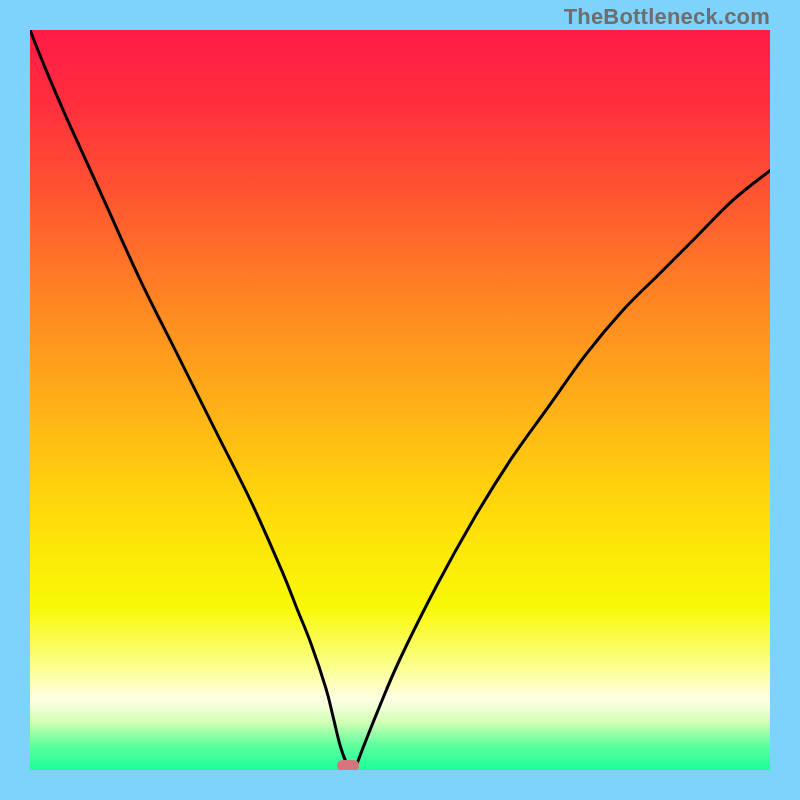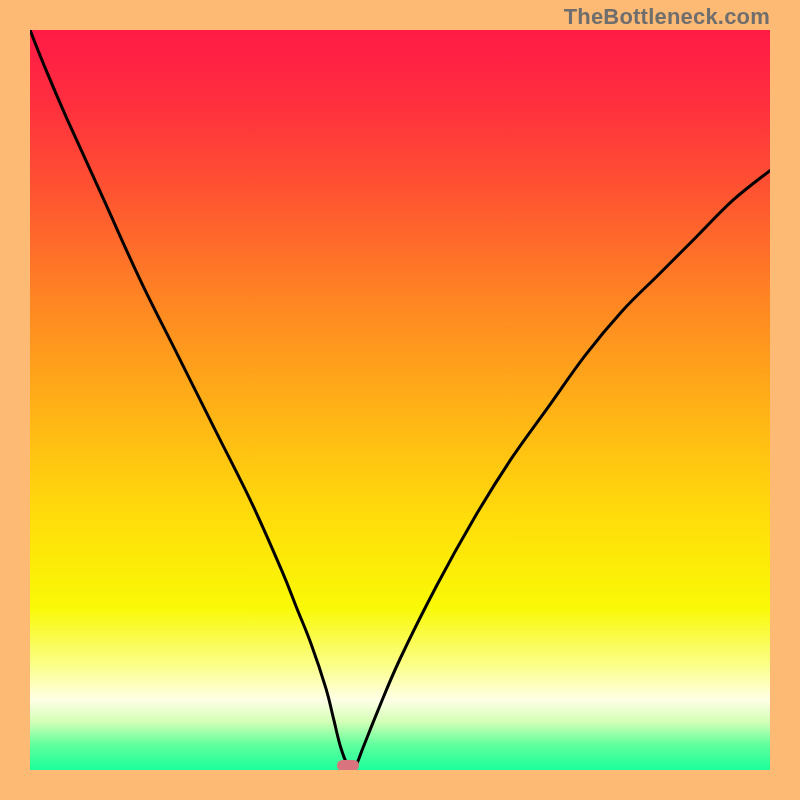--- a/index.html
+++ b/index.html
@@ -7,21 +7,21 @@
     padding: 0;
     width: 800px;
     height: 800px;
     background: #000000;
     overflow: hidden;
   }
   .frame {
     position: relative;
     width: 800px;
     height: 800px;
-    background: #fdba74;
+    background: #7dd3fc;
   }
   .plot-area {
     position: absolute;
     left: 30px;
     top: 30px;
     width: 740px;
     height: 740px;
     overflow: hidden;
   }
   .gradient {

